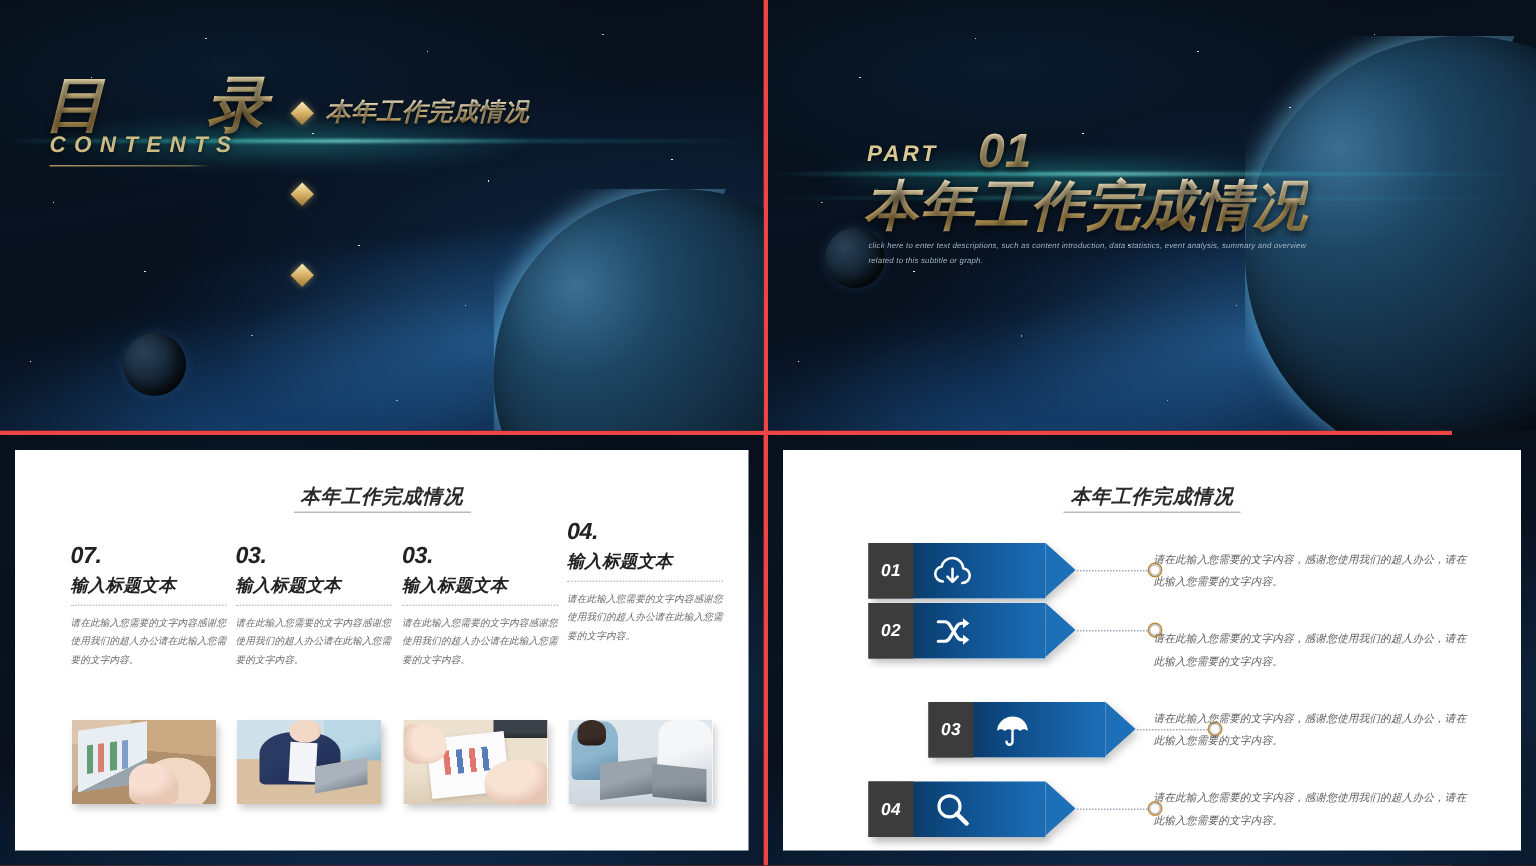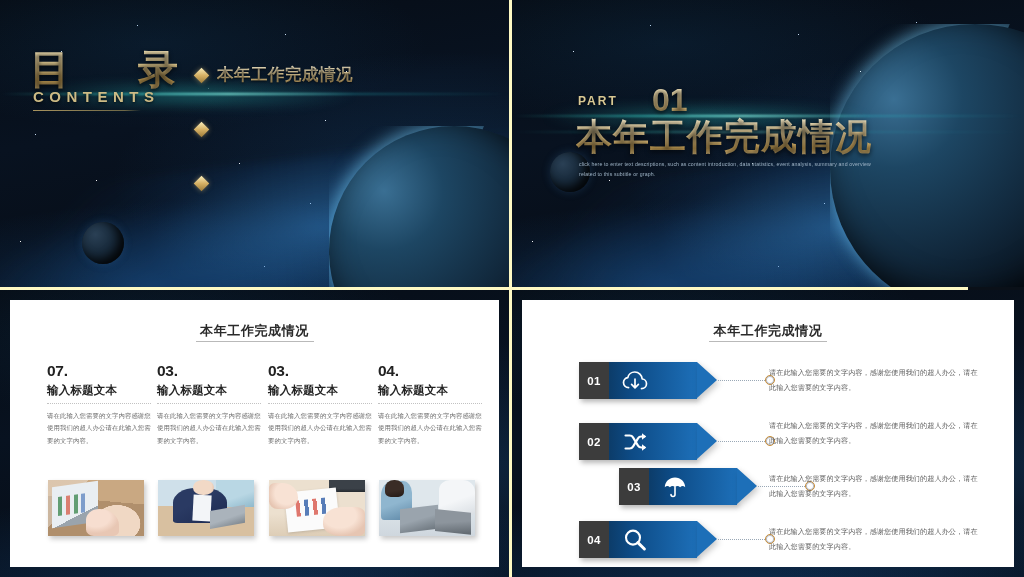--- a/index.html
+++ b/index.html
@@ -2,21 +2,21 @@
 <html><head>
 <meta charset="utf-8">
 <style>
   * { box-sizing: border-box; margin: 0; padding: 0; }
   html, body {
     width: 1024px; height: 577px;
     background: #0a1018;
     font-family: "Liberation Sans", "DejaVu Sans", sans-serif;
     overflow: hidden;
   }
-  #stage { position: relative; width: 968px; height: 577px; background: #fef9c3; }
+  #stage { position: relative; width: 968px; height: 577px; background: #ef4444; font-style: italic; }
 
   
   .slide {
     position: absolute;
     overflow: hidden;
     background: #0b1420;
   }
   .space-bg {
     position: absolute; inset: 0;
     background:
@@ -110,21 +110,21 @@
     font-size:16.5px; font-weight:700; letter-spacing:.5px;
     background: linear-gradient(180deg,#fff6da 0%, #f0d9a1 45%, #c69f57 100%);
     -webkit-background-clip:text; background-clip:text; color:transparent;
     text-shadow:0 1px 2px rgba(0,0,0,.55);
   }
 
   
   #s2 { left:512px; top:0; width:512px; height:287px; }
   .s2-part {
     position:absolute; left:578px_; left:66px; top:94px;
-    font-size:12px; font-weight:700; letter-spacing:2px;
+    font-size:15px; font-weight:700; letter-spacing:2px;
     color:#d8c893; text-shadow:0 1px 3px rgba(0,0,0,.7);
   }
   .s2-num {
     position:absolute; left:140px; top:82px;
     font-size:32px; font-weight:700; letter-spacing:0;
     background:linear-gradient(180deg,#fff6d8 0%, #ecd49c 45%, #b9954e 100%);
     -webkit-background-clip:text; background-clip:text; color:transparent;
     text-shadow:0 2px 4px rgba(0,0,0,.6);
   }
   .s2-head {
@@ -273,21 +273,21 @@
         <div class="col-body">请在此输入您需要的文字内容感谢您使用我们的超人办公请在此输入您需要的文字内容。</div>
       </div>
 
       <div class="col" style="left:258px; top:62px;">
         <div class="col-num">03.</div>
         <div class="col-head">输入标题文本</div>
         <div class="col-dots"></div>
         <div class="col-body">请在此输入您需要的文字内容感谢您使用我们的超人办公请在此输入您需要的文字内容。</div>
       </div>
 
-      <div class="col" style="left:368px; top:62px;">
+      <div class="col" style="left:368px; top:46px;">
         <div class="col-num">04.</div>
         <div class="col-head">输入标题文本</div>
         <div class="col-dots"></div>
         <div class="col-body">请在此输入您需要的文字内容感谢您使用我们的超人办公请在此输入您需要的文字内容。</div>
       </div>
 
       <div class="photo" style="left:38px; top:180px;">
         <i style="
           background:
             linear-gradient(130deg, rgba(255,255,255,.35) 0 28%, transparent 28%),
@@ -399,21 +399,21 @@
           <svg width="26" height="22" viewBox="0 0 26 22" fill="none">
             <path d="M6.6 17.6c-2.8 0-5.1-2.2-5.1-5 0-2.5 1.9-4.6 4.3-4.9C6.4 4.4 9.3 2 12.8 2c4 0 7.2 3.1 7.4 7 2.4.2 4.3 2.2 4.3 4.7 0 2.7-2.2 4.9-5 4.9" stroke="#fff" stroke-width="1.7" stroke-linecap="round" stroke-linejoin="round"></path>
             <path d="M13 9.2v8.4M9.6 14.4 13 17.9l3.4-3.5" stroke="#fff" stroke-width="1.7" stroke-linecap="round" stroke-linejoin="round"></path>
           </svg>
         </div>
         <div class="a-line"></div>
         <div class="a-dot"></div>
       </div>
       <div class="a-text" style="top:66px;">请在此输入您需要的文字内容，感谢您使用我们的超人办公，请在此输入您需要的文字内容。</div>
 
-      <div class="arow" style="top:123px;padding-left:24px;">
+      <div class="arow" style="top:102px;padding-left:24px;">
         <div class="a-tag"></div>
         <div class="a-tip"></div>
         <div class="a-numbox">02</div>
         <div class="a-icon">
           <svg width="25" height="22" viewBox="0 0 25 22" fill="none">
             <path d="M2.5 4.5h4.2c1.4 0 2.6.7 3.3 1.9l5 8.2c.7 1.2 2 1.9 3.3 1.9h3.2" stroke="#fff" stroke-width="2.1" stroke-linecap="round"></path>
             <path d="M2.5 17.5h4.2c1.4 0 2.6-.7 3.3-1.9l5-8.2c.7-1.2 2-1.9 3.3-1.9h3.2" stroke="#fff" stroke-width="2.1" stroke-linecap="round"></path>
             <path d="M19 2.2 23.2 5.5 19 8.8V2.2Z" fill="#fff"></path>
             <path d="M19 13.2 23.2 16.5 19 19.8v-6.6Z" fill="#fff"></path>
           </svg>

